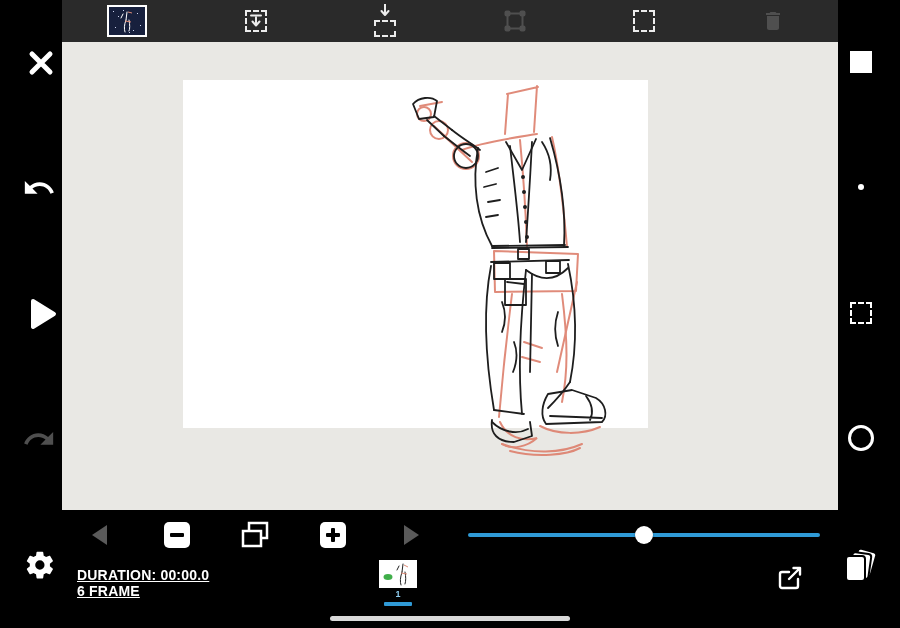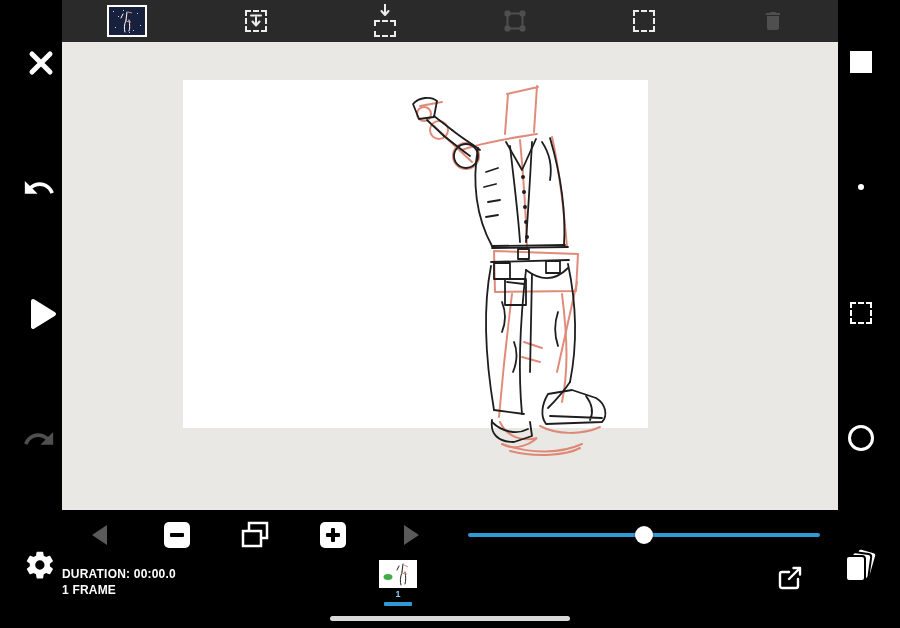--- a/index.html
+++ b/index.html
@@ -37,21 +37,21 @@
   .bot-btn{position:absolute;}
   .sqbtn{width:26px;height:26px;background:#fff;border-radius:5px;position:relative;}
   .sqbtn .h{position:absolute;left:6px;top:11px;width:14px;height:4px;background:#000;border-radius:1px;}
   .sqbtn .v{position:absolute;left:11px;top:6px;width:4px;height:14px;background:#000;border-radius:1px;}
 
   .slider{position:absolute;left:468px;top:526px;width:352px;height:18px;}
   .slider .track{position:absolute;left:0;top:7px;width:100%;height:4px;background:var(--accent,#2f9ad6);border-radius:2px;}
   .slider .knob{position:absolute;top:0;width:18px;height:18px;border-radius:50%;background:#fff;box-shadow:0 1px 2px rgba(0,0,0,.5);}
 
   
-  .status-line{position:absolute;left:62px;color:#fff;font-weight:700;font-size:12px;letter-spacing:.2px;}
+  .status-line{position:absolute;left:77px;color:#fff;font-weight:700;font-size:14px;letter-spacing:.2px;text-decoration:underline;}
   .tl-thumb{position:absolute;left:379px;top:560px;width:38px;height:28px;background:#fff;overflow:hidden;}
   .tl-num{position:absolute;left:379px;top:589px;width:38px;text-align:center;color:#8ecdf0;font-size:9px;font-weight:700;}
   .tl-bar{position:absolute;left:384px;top:602px;width:28px;height:4px;background:var(--accent,#2f9ad6);border-radius:1px;}
   .gesture{position:absolute;left:330px;top:616px;width:240px;height:5px;background:#d9d9d9;border-radius:3px;}
 
   .ink{stroke:var(--sketch-ink,#1e1e1e);fill:none;stroke-width:1.8;stroke-linecap:round;stroke-linejoin:round;}
   .guide{stroke:var(--sketch-guide,#dd7f6c);fill:none;stroke-width:2;stroke-linecap:round;opacity:.9;}
   .inkfill{fill:var(--sketch-ink,#1e1e1e);stroke:none;}
 </style>
 </head>
@@ -273,21 +273,21 @@
       <polygon points="5,3 20,13 5,23" fill="#5a5a5a"></polygon>
     </svg>
   </button>
 
   <div class="slider">
     <div class="track"></div>
     <div class="knob" style="left: calc(50% - 9px);"></div>
   </div>
 
   <div class="status-line" style="top:567px">DURATION: 00:00.0</div>
-  <div class="status-line" style="top:583px">1 FRAME</div>
+  <div class="status-line" style="top:583px">6 FRAME</div>
 
   <button class="tl-thumb">
     <svg width="38" height="28" viewBox="0 0 38 28">
       <rect width="38" height="28" fill="#fff"></rect>
       <ellipse cx="9" cy="17" rx="4.5" ry="3" fill="var(--onion-green,#3fae49)"></ellipse>
       <g stroke="#222" stroke-width="1" fill="none" stroke-linecap="round">
         <path d="M24 4 L23 12 M20 6 L18 10 M23 12 C21 18 21 22 22 25 M26 12 C27 17 27 21 26 24"></path>
       </g>
       <path d="M25 5 l4 2 M22 13 l6 1" stroke="#dd8b77" stroke-width="1" fill="none"></path>
     </svg>

